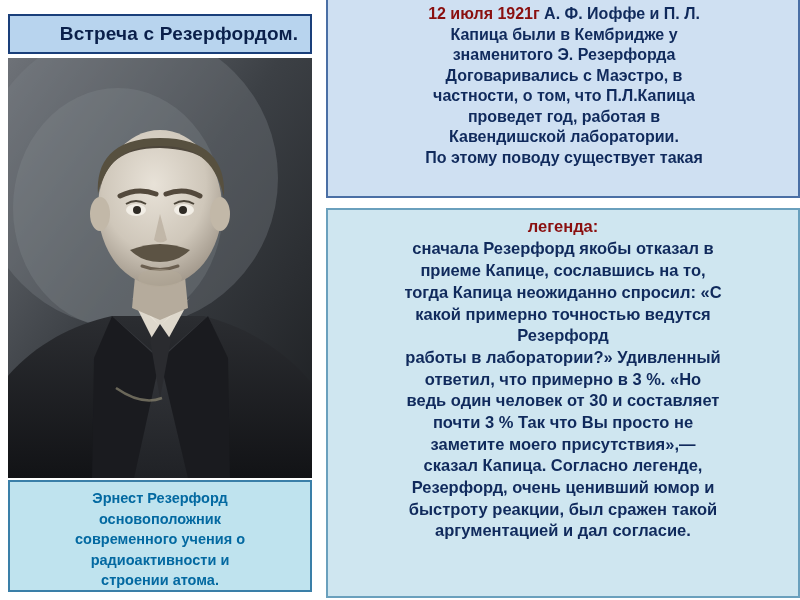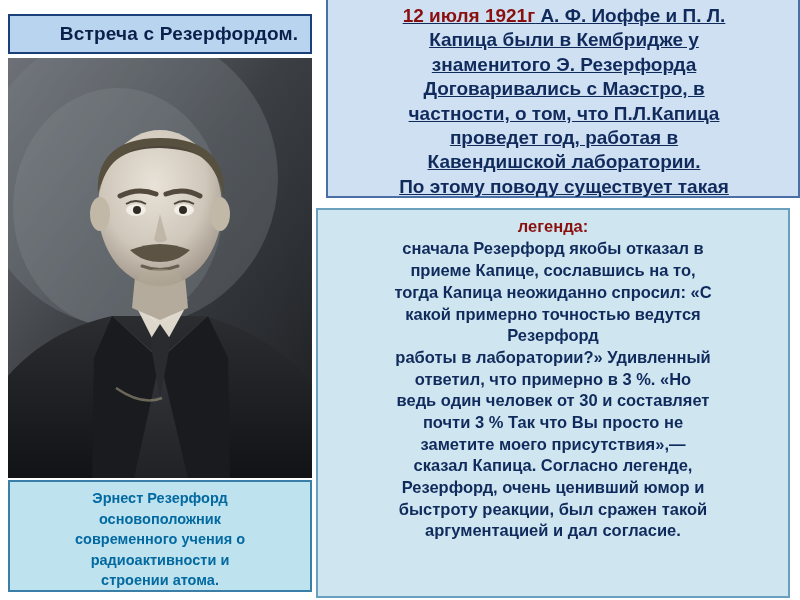--- a/index.html
+++ b/index.html
@@ -83,39 +83,38 @@
     top: 0px;
     width: 474px;
     height: 198px;
     background: #cfe0f2;
     border: 2px solid #4a6fa5;
     border-top: none;
     box-sizing: border-box;
     padding: 4px 10px 4px 12px;
   }
   #top-right-box .line {
-    font-size: 19px;
+    font-size: 16px;
     font-weight: bold;
     color: #102a5c;
     line-height: 1.285;
     text-align: center;
     white-space: nowrap;
-    text-decoration: underline;
   }
   #top-right-box .line.just {
     text-align: center;
   }
   .date-hl {
     color: #8a0f0f;
   }
 
   
   #legend-box {
     position: absolute;
-    left: 316px;
+    left: 326px;
     top: 208px;
     width: 474px;
     height: 390px;
     background: #cfe6f0;
     border: 2px solid #6aa0bd;
     box-sizing: border-box;
     padding: 6px 8px 4px 8px;
   }
   #legend-title {
     font-size: 16.5px;

